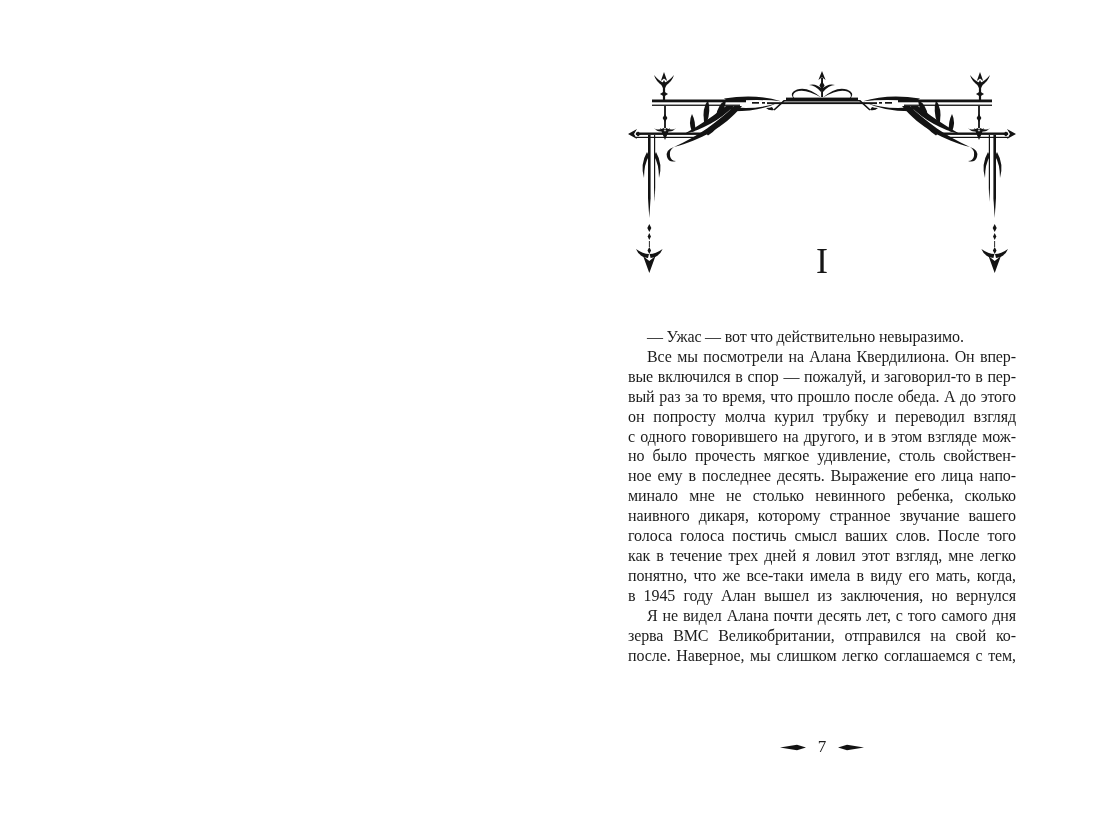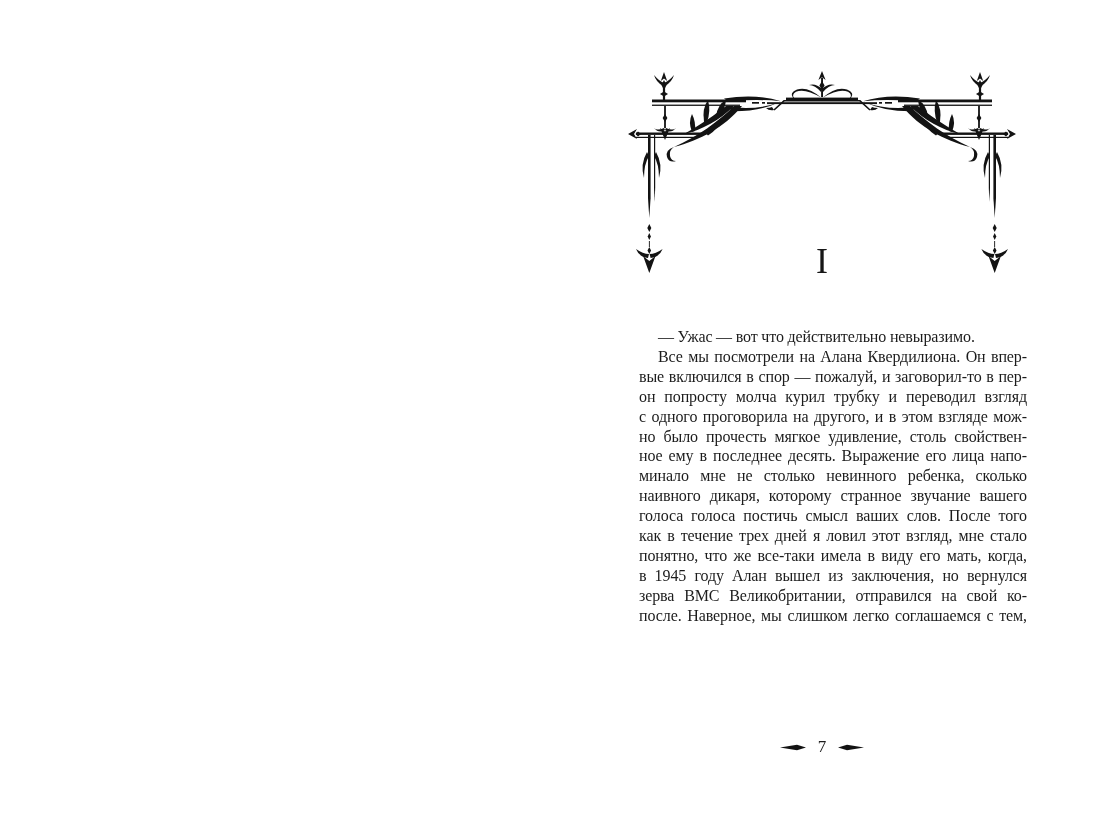--- a/index.html
+++ b/index.html
@@ -11,21 +11,21 @@
   }
   .sheet{position:absolute;left:628px;top:0;width:388px;height:825px;}
   .header-ornament{position:absolute;left:0;top:70px;width:388px;height:205px;}
   .header-ornament *{fill:#131313;}
   .header-ornament .stroke{fill:none;stroke:#131313;}
   .chapter-heading{
     position:absolute;left:0;top:241px;width:100%;
     text-align:center;font-size:36px;line-height:40px;color:#161616;
   }
   .textblock{
-    position:absolute;left:11px;top:327px;width:388px;
+    position:absolute;left:0;top:327px;width:388px;
     font-size:16px;line-height:19.9px;letter-spacing:-0.1px;word-spacing:-0.2px;
   }
   .line{text-align:justify;text-align-last:justify;white-space:normal;}
   .line.last{text-align-last:left;}
   .line.indent{text-indent:19px;}
   .footer{
     position:absolute;left:0;top:736px;width:100%;height:22px;
     display:flex;justify-content:center;align-items:center;gap:12px;
   }
   .page-number{font-size:17px;line-height:22px;color:#1c1c1c;}
@@ -112,30 +112,32 @@
       <path d="M242 40 q5 1 8 -2 q-4 0 -6 -1 Z"></path>
     </g>
   </svg>
 
   <div class="chapter-heading">I</div>
 
   <div class="textblock">
     <div class="line indent last">— Ужас — вот что действительно невыразимо.</div>
     <div class="line indent">Все мы посмотрели на Алана Квердилиона. Он впер-</div>
     <div class="line">вые включился в спор — пожалуй, и заговорил-то в пер-</div>
+    <div class="line">вый раз за то время, что прошло после обеда. А до этого</div>
     <div class="line">он попросту молча курил трубку и переводил взгляд</div>
-    <div class="line">с одного проговорила на другого, и в этом взгляде мож-</div>
+    <div class="line">с одного говорившего на другого, и в этом взгляде мож-</div>
     <div class="line">но было прочесть мягкое удивление, столь свойствен-</div>
     <div class="line">ное ему в последнее десять. Выражение его лица напо-</div>
     <div class="line">минало мне не столько невинного ребенка, сколько</div>
     <div class="line">наивного дикаря, которому странное звучание вашего</div>
     <div class="line">голоса голоса постичь смысл ваших слов. После того</div>
-    <div class="line">как в течение трех дней я ловил этот взгляд, мне стало</div>
+    <div class="line">как в течение трех дней я ловил этот взгляд, мне легко</div>
     <div class="line">понятно, что же все-таки имела в виду его мать, когда,</div>
     <div class="line">в 1945 году Алан вышел из заключения, но вернулся</div>
+    <div class="line indent">Я не видел Алана почти десять лет, с того самого дня</div>
     <div class="line">зерва ВМС Великобритании, отправился на свой ко-</div>
     <div class="line">после. Наверное, мы слишком легко соглашаемся с тем,</div>
   </div>
 
   <div class="footer">
     <svg class="dart" viewBox="0 0 26 9" aria-hidden="true">
       <polygon points="0,4.5 17,1.8 26,4.5 17,7.2"></polygon>
     </svg>
     <span class="page-number">7</span>
     <svg class="dart right" viewBox="0 0 26 9" aria-hidden="true">

